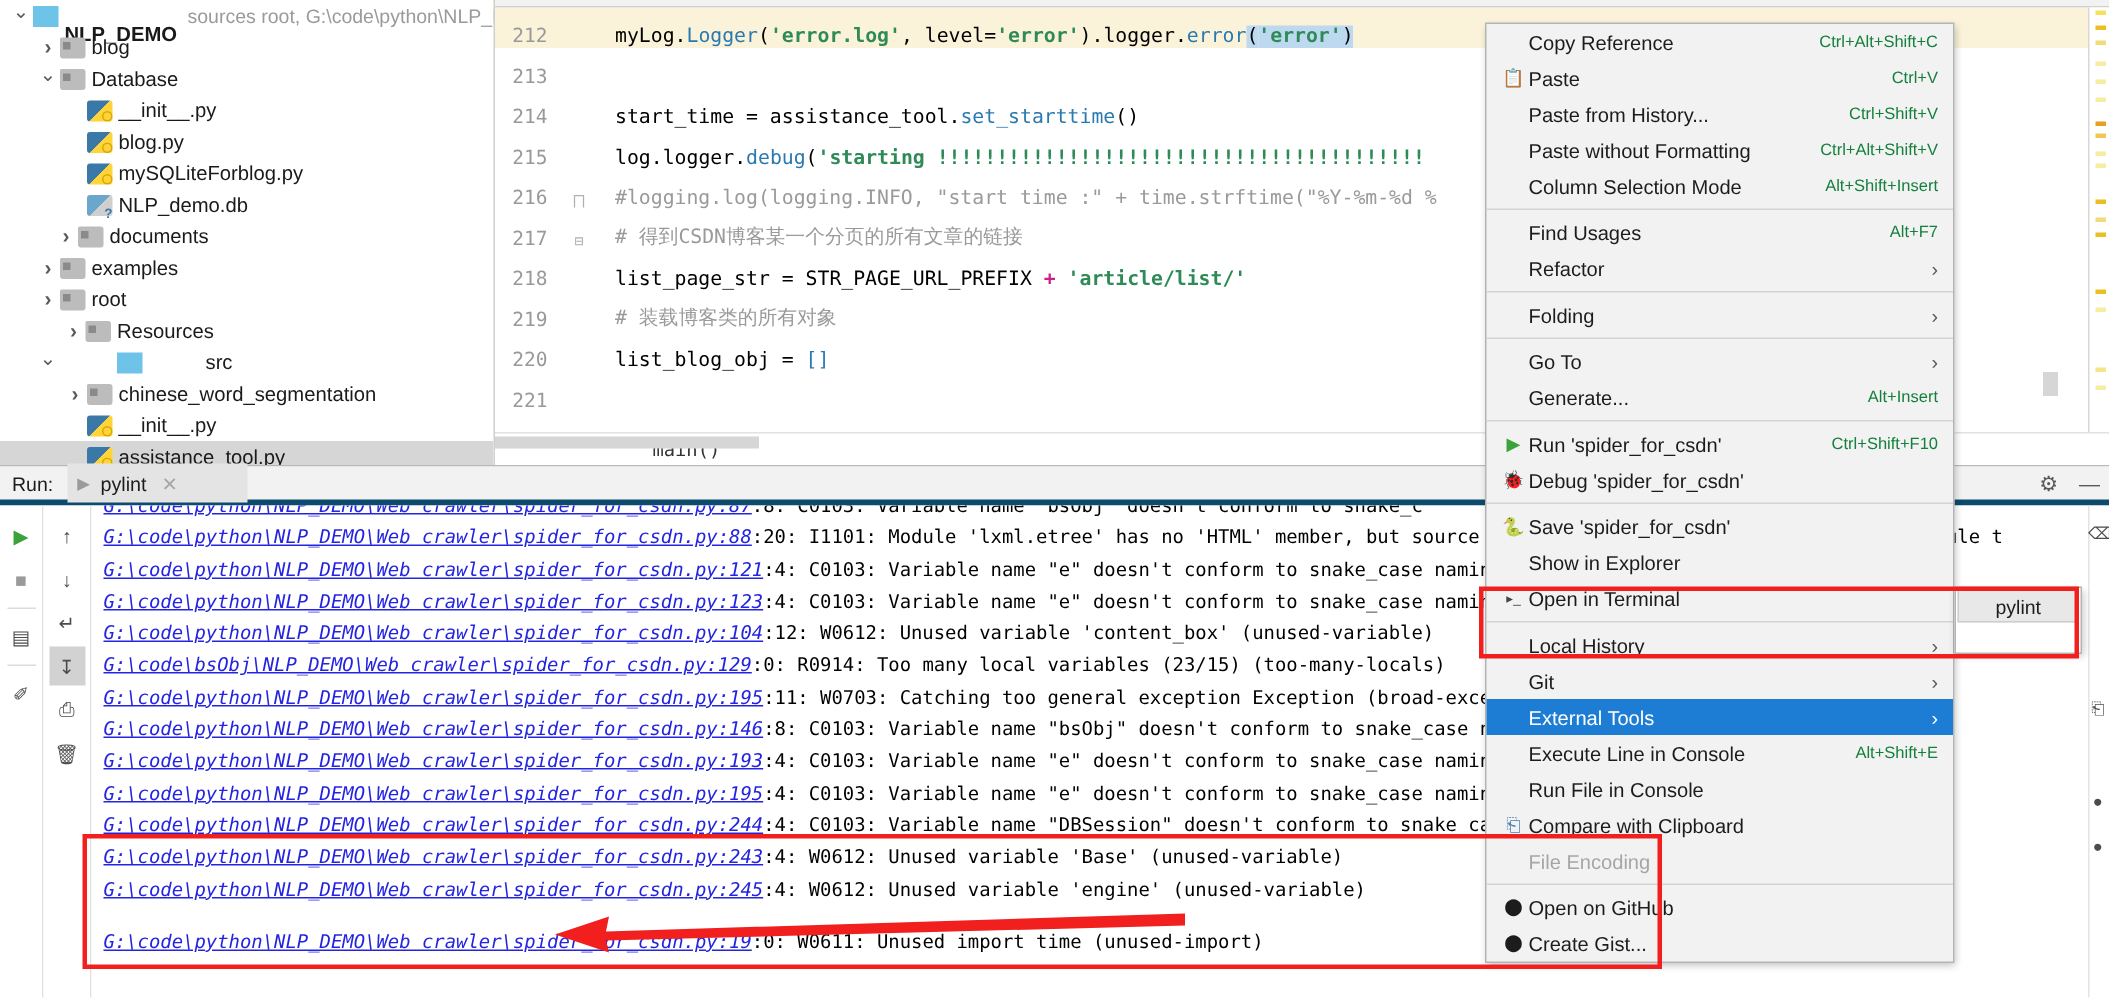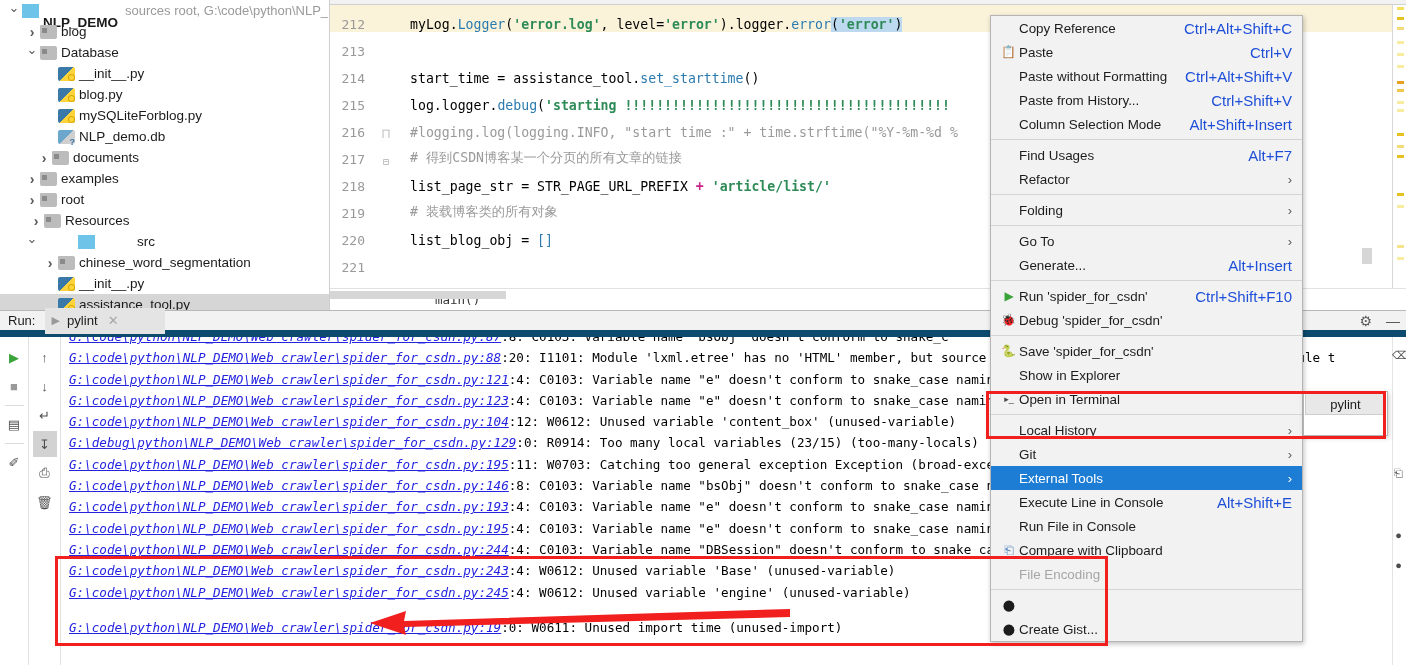--- a/index.html
+++ b/index.html
@@ -67,36 +67,36 @@
   .ctx{
     position:absolute; left:990px; top:15px; width:313px;
     background:#f2f2f2; border:1px solid #b4b4b4; box-shadow:1px 2px 5px rgba(0,0,0,.25);
     font-size:13.4px; color:#1c1c1c; z-index:40;
   }
   .ctx-item{ display:flex; align-items:center; height:24px; padding:0 10px 0 8px; position:relative;}
   .ctx-item.hi{ background:#1d7dd4; color:#fff;}
   .ctx-item.dis{ color:#a6a6a6;}
   .ctx-ic{ width:20px; flex:0 0 20px; font-size:12px; text-align:center; line-height:1; }
   .ctx-lbl{ flex:1 1 auto; white-space:nowrap; }
-  .ctx-key{ color:#1d4ed8; font-size:15px; padding-left:18px;}
+  .ctx-key{ color:#15803d; font-size:11px; padding-left:18px;}
   .ctx-arrow{ color:#5a5a5a; font-size:13px; padding-left:10px;}
   .ctx-item.hi .ctx-arrow{ color:#fff;}
   .ctx-sep{ height:1px; background:#d4d4d4; margin:3px 0;}
 
   
   .submenu{ position:absolute; left:1303px; top:391px; width:85px; height:45px;
      background:#fff; border:1px solid #b4b4b4; box-shadow:1px 2px 5px rgba(0,0,0,.2); z-index:45;}
   .submenu-item{ height:22px; background:#e8e8e8; border:1px solid #cdcdcd; margin:1px;
      display:flex; align-items:center; justify-content:center; font-size:13px; color:#1c1c1c;}
 
   
   .runpanel{ position:absolute; left:0; top:310px; width:1406px; height:355px; background:#fff;
      border-top:1px solid #b8b8b8;}
   .run-header{ position:absolute; left:0; top:0; right:0; height:26px; background:#f2f2f2;
-     border-bottom:7px solid #0c4a6e; display:flex; align-items:center;}
+     border-bottom:4px solid #0c4a6e; display:flex; align-items:center;}
   .run-label{ font-size:13px; color:#1c1c1c; padding:0 10px 0 8px;}
   .run-tab{ display:flex; align-items:center; height:26px; padding:0 8px 0 6px; background:#e4e4e4;
      min-width:120px;}
   .run-tab .tri{ color:#9a9a9a; font-size:11px; padding-right:7px;}
   .run-tab .tl{ font-size:13.2px; color:#1c1c1c;}
   .run-tab .x{ color:#a7a7a7; font-size:13px; padding-left:10px;}
   .run-header-right{ margin-left:auto; display:flex; align-items:center; padding-right:6px; gap:14px;}
   .hdr-icon{ color:#5a5a5a; font-size:14px;}
 
   .run-tools{ position:absolute; left:0; top:26px; width:29px; bottom:0; background:#fff;
@@ -175,21 +175,21 @@
         <div class="tree-row" style="padding-left: 24px;">
           <span class="arrow right"></span>
           <span class="ic ic-folder"></span>
           <span class="tree-label">examples</span>
         </div>
         <div class="tree-row" style="padding-left: 24px;">
           <span class="arrow right"></span>
           <span class="ic ic-folder"></span>
           <span class="tree-label">root</span>
         </div>
-        <div class="tree-row" style="padding-left: 28px;">
+        <div class="tree-row" style="padding-left: 28px; margin-left: 13px;">
           <span class="arrow right"></span>
           <span class="ic ic-folder"></span>
           <span class="tree-label">Resources</span>
         </div>
         <div class="tree-row" style="padding-left: 24px; gap: 38px;">
           <span class="arrow down"></span>
           <span class="ic ic-folder-src"></span>
           <span class="tree-label">src</span>
         </div>
         <div class="tree-row" style="padding-left: 42px;">
@@ -311,27 +311,27 @@
         <span class="ctx-lbl">Copy Reference</span>
         <span class="ctx-key">Ctrl+Alt+Shift+C</span>
       </div>
       <div class="ctx-item">
         <span class="ctx-ic">📋</span>
         <span class="ctx-lbl">Paste</span>
         <span class="ctx-key">Ctrl+V</span>
       </div>
       <div class="ctx-item">
         <span class="ctx-ic"></span>
+        <span class="ctx-lbl">Paste from History...</span>
+        <span class="ctx-key">Ctrl+Shift+V</span>
+      </div>
+      <div class="ctx-item">
+        <span class="ctx-ic"></span>
         <span class="ctx-lbl">Paste without Formatting</span>
         <span class="ctx-key">Ctrl+Alt+Shift+V</span>
-      </div>
-      <div class="ctx-item">
-        <span class="ctx-ic"></span>
-        <span class="ctx-lbl">Paste from History...</span>
-        <span class="ctx-key">Ctrl+Shift+V</span>
       </div>
       <div class="ctx-item">
         <span class="ctx-ic"></span>
         <span class="ctx-lbl">Column Selection Mode</span>
         <span class="ctx-key">Alt+Shift+Insert</span>
       </div>
       <div class="ctx-sep"></div>
       <div class="ctx-item">
         <span class="ctx-ic"></span>
         <span class="ctx-lbl">Find Usages</span>
@@ -411,20 +411,21 @@
         <span class="ctx-ic" style="color: rgb(74, 127, 181);">⎗</span>
         <span class="ctx-lbl">Compare with Clipboard</span>
       </div>
       <div class="ctx-item dis">
         <span class="ctx-ic"></span>
         <span class="ctx-lbl">File Encoding</span>
       </div>
       <div class="ctx-sep"></div>
       <div class="ctx-item">
         <span class="ctx-ic" style="font-size: 11px;">⬤</span>
+        <span class="ctx-lbl">Open on GitHub</span>
       </div>
       <div class="ctx-item">
         <span class="ctx-ic" style="font-size: 11px;">⬤</span>
         <span class="ctx-lbl">Create Gist...</span>
       </div>
     </div>
 
   <div class="submenu">
     <div class="submenu-item">pylint</div>
   </div>
@@ -459,21 +460,21 @@
         <div class="tbtn">⎙</div>
         <div class="tbtn">🗑</div>
       </div>
 
     <div class="console" id="console">
         <div class="oline" style="margin-top: -11px;"><span class="olink">G:\code\python\NLP_DEMO\Web crawler\spider_for_csdn.py:87</span><span class="rest">:8: C0103: Variable name "bsObj" doesn't conform to snake_c</span></div>
         <div class="oline"><span class="olink">G:\code\python\NLP_DEMO\Web crawler\spider_for_csdn.py:88</span><span class="rest">:20: I1101: Module 'lxml.etree' has no 'HTML' member, but source is unavailable. Consider adding this module t</span></div>
         <div class="oline"><span class="olink">G:\code\python\NLP_DEMO\Web crawler\spider_for_csdn.py:121</span><span class="rest">:4: C0103: Variable name "e" doesn't conform to snake_case naming style (invalid-name)</span></div>
         <div class="oline"><span class="olink">G:\code\python\NLP_DEMO\Web crawler\spider_for_csdn.py:123</span><span class="rest">:4: C0103: Variable name "e" doesn't conform to snake_case naming style (invalid-name)</span></div>
         <div class="oline"><span class="olink">G:\code\python\NLP_DEMO\Web crawler\spider_for_csdn.py:104</span><span class="rest">:12: W0612: Unused variable 'content_box' (unused-variable)</span></div>
-        <div class="oline"><span class="olink">G:\debug\python\NLP_DEMO\Web crawler\spider_for_csdn.py:129</span><span class="rest">:0: R0914: Too many local variables (23/15) (too-many-locals)</span></div>
+        <div class="oline"><span class="olink">G:\code\bsObj\NLP_DEMO\Web crawler\spider_for_csdn.py:129</span><span class="rest">:0: R0914: Too many local variables (23/15) (too-many-locals)</span></div>
         <div class="oline"><span class="olink">G:\code\python\NLP_DEMO\Web crawler\spider_for_csdn.py:195</span><span class="rest">:11: W0703: Catching too general exception Exception (broad-except)</span></div>
         <div class="oline"><span class="olink">G:\code\python\NLP_DEMO\Web crawler\spider_for_csdn.py:146</span><span class="rest">:8: C0103: Variable name "bsObj" doesn't conform to snake_case naming style (invalid-name)</span></div>
         <div class="oline"><span class="olink">G:\code\python\NLP_DEMO\Web crawler\spider_for_csdn.py:193</span><span class="rest">:4: C0103: Variable name "e" doesn't conform to snake_case naming style (invalid-name)</span></div>
         <div class="oline"><span class="olink">G:\code\python\NLP_DEMO\Web crawler\spider_for_csdn.py:195</span><span class="rest">:4: C0103: Variable name "e" doesn't conform to snake_case naming style (invalid-name)</span></div>
         <div class="oline"><span class="olink">G:\code\python\NLP_DEMO\Web crawler\spider_for_csdn.py:244</span><span class="rest">:4: C0103: Variable name "DBSession" doesn't conform to snake_case naming style (invalid-name)</span></div>
         <div class="oline"><span class="olink">G:\code\python\NLP_DEMO\Web crawler\spider_for_csdn.py:243</span><span class="rest">:4: W0612: Unused variable 'Base' (unused-variable)</span></div>
         <div class="oline"><span class="olink">G:\code\python\NLP_DEMO\Web crawler\spider_for_csdn.py:245</span><span class="rest">:4: W0612: Unused variable 'engine' (unused-variable)</span></div>
         <div style="margin-top: 14px;">
           <div class="oline"><span class="olink">G:\code\python\NLP_DEMO\Web crawler\spider_for_csdn.py:19</span><span>:0: W0611: Unused import time (unused-import)</span></div>
           <div class="oline"></div>

